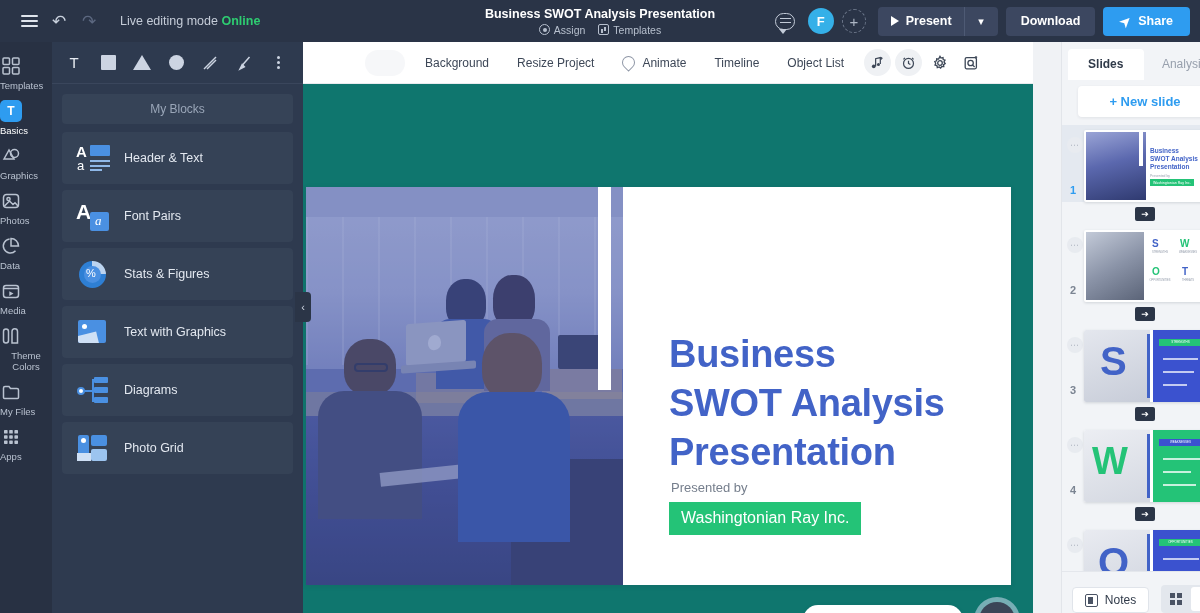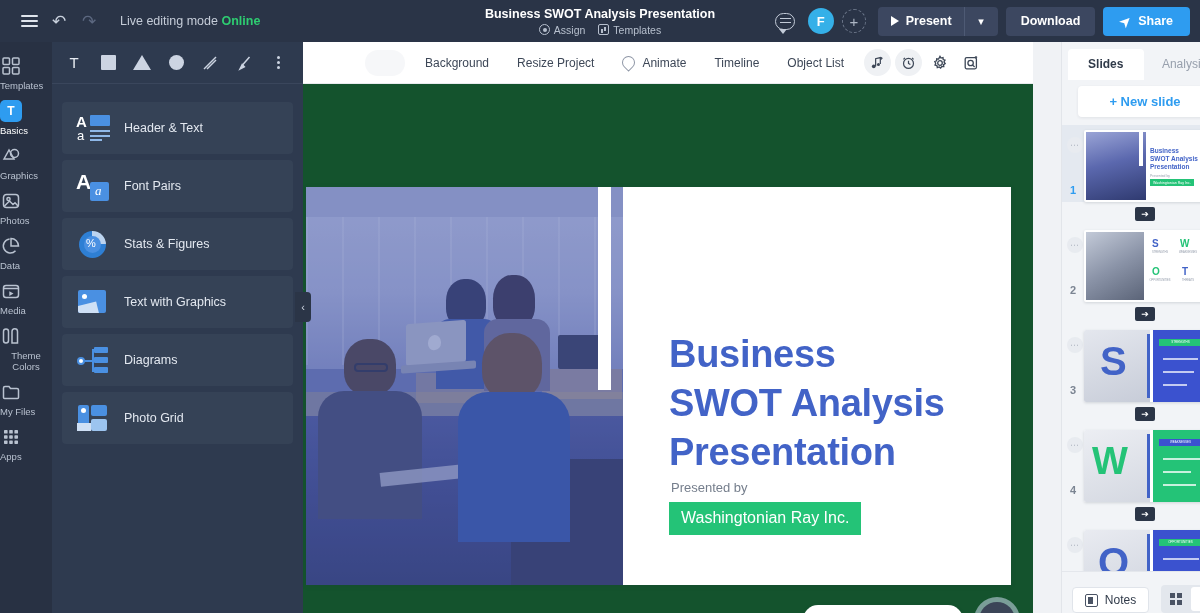--- a/index.html
+++ b/index.html
@@ -175,21 +175,21 @@
   .panel-collapse {
     position: absolute; left: 295px; top: 292px; width: 16px; height: 30px;
     background: #2b3547; border-radius: 0 4px 4px 0;
     display: flex; align-items: center; justify-content: center;
     color: #cfd6e2; font-size: 11px; z-index: 10;
   }
 
   
   .canvas-wrap {
     position: absolute; left: 303px; top: 42px; width: 730px; height: 571px;
-    background: #14532d;
+    background: #0f766e;
   }
   .canvas-toolbar {
     height: 42px; background: #ffffff; display: flex; align-items: center;
     padding-left: 62px; gap: 0; border-bottom: 1px solid #e9ebef;
   }
   .ct-item { font-size: 12px; color: #3d4757; padding: 0 14px; display: flex; align-items: center; gap: 7px; white-space: nowrap; }
   .ct-circ { width: 13px; height: 13px; border: 1.5px solid #8d95a5; border-radius: 50%; }
   .ct-circ.anim { border-radius: 50% 50% 50% 0; transform: rotate(-45deg); }
   .ct-ghost { width: 40px; height: 26px; border-radius: 13px; background: #f6f7f9; margin-right: 6px; }
   .ct-icons { display: flex; align-items: center; gap: 4px; margin-left: 6px; }
@@ -539,20 +539,21 @@
         </svg>
       </div>
       <div class="tool dots">
           <i></i>
           <i></i>
           <i></i>
         </div>
     </div>
 
     <div class="seg-tabs">
+      <div class="seg-tab">My Blocks</div>
     </div>
 
     <div class="blocks">
       <div class="block-row">
         <span class="bico bi-header">
           <span class="a1">A</span>
           <span class="a2">a</span>
           <span class="r1"></span>
             <span class="l1"></span>
             <span class="l2"></span>

